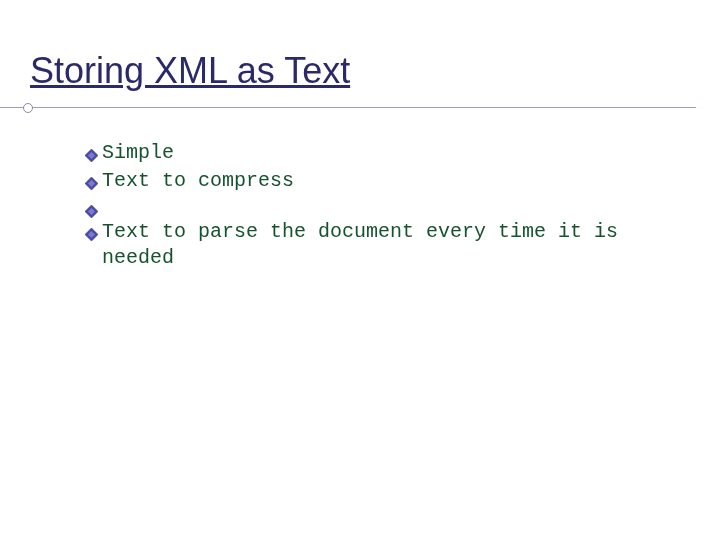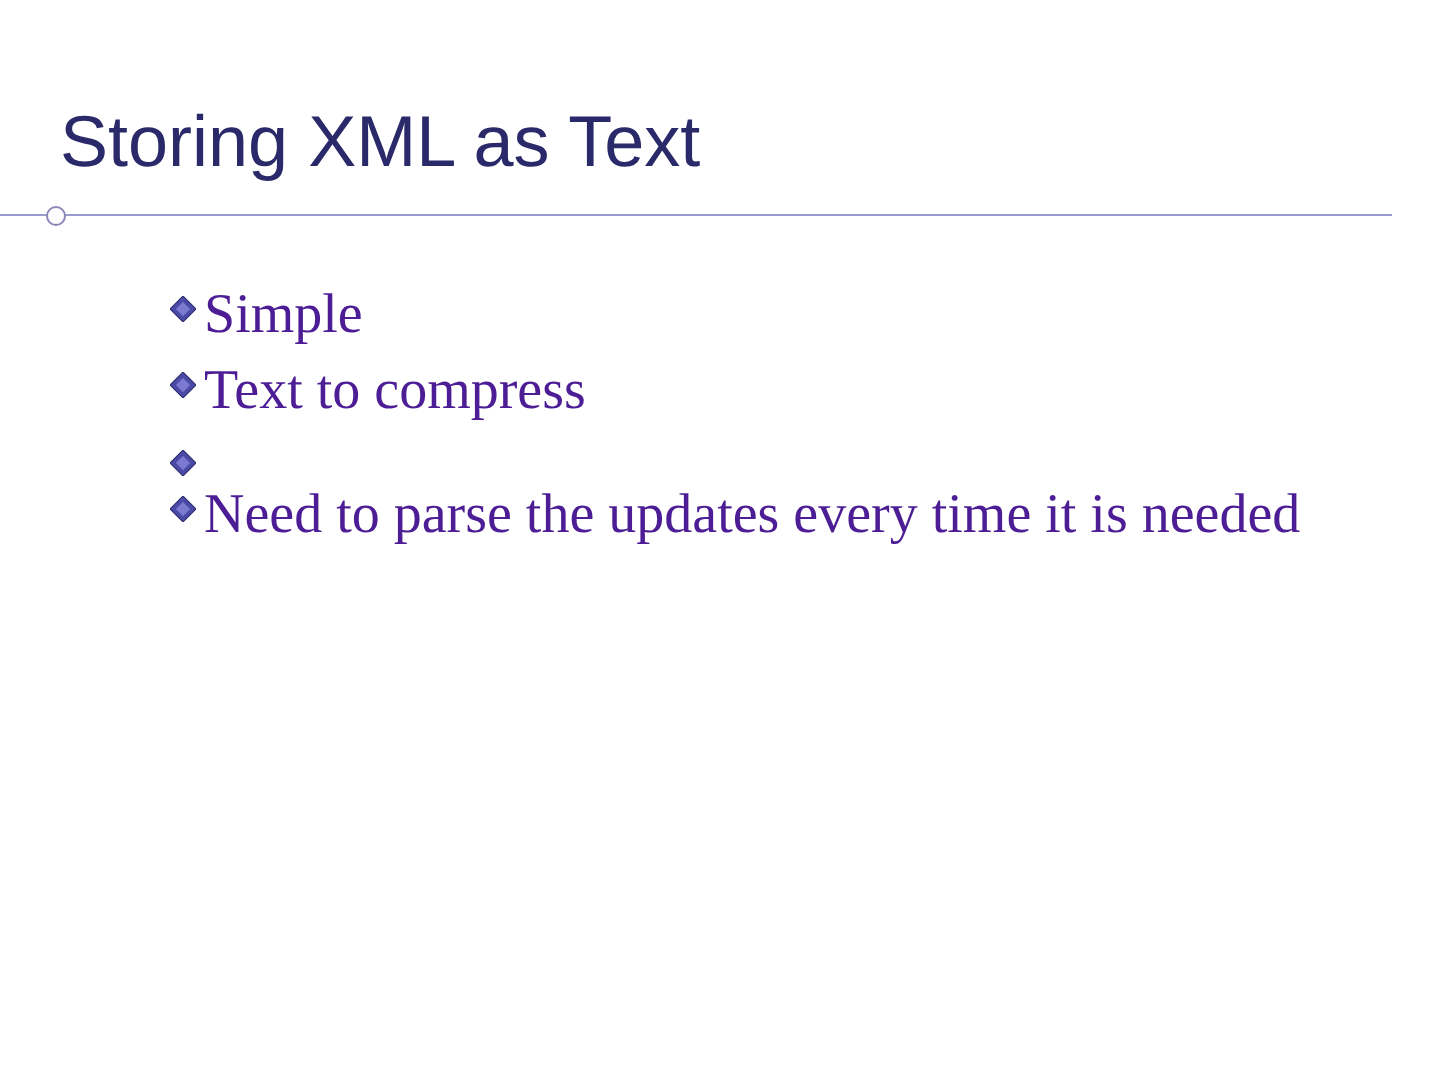--- a/index.html
+++ b/index.html
@@ -19,20 +19,21 @@
     .title-area {
       position: relative;
       padding-left: 30px;
       padding-bottom: 18px;
     }
     .title {
       font-size: 36px;
       color: #2a2a6a;
       font-weight: normal;
       font-family: Verdana, Geneva, sans-serif;
+      text-decoration: underline;
     }
     .title-underline {
       position: absolute;
       left: 0;
       right: 24px;
       bottom: 2px;
       height: 1px;
       background: #9a9acc;
     }
     .title-dot {
@@ -57,24 +58,24 @@
       margin-bottom: 2px;
     }
     .bullet-icon {
       flex-shrink: 0;
       width: 13px;
       height: 13px;
       margin-top: 8px;
       margin-right: 4px;
     }
     .bullet-text {
-      font-size: 28px;
-      color: #4c1d95;
+      font-size: 20px;
+      color: #14532d;
       line-height: 1.3;
-      font-family: Liberation Serif, serif;
+      font-family: Liberation Mono, monospace;
     }
   </style>
 </head>
 <body>
 
 <div class="slide">
   <div class="title-area">
     <h1 class="title">Storing XML as Text</h1>
     <div class="title-underline"></div>
     <div class="title-dot"></div>
@@ -106,16 +107,16 @@
         </svg>
       </span>
     </div>
     <div class="bullet-item">
       <span class="bullet-icon">
         <svg width="13" height="13" viewBox="0 0 13 13">
           <rect x="6.5" y="0" width="9.2" height="9.2" transform="rotate(45 6.5 0)" fill="#4a4aa8" stroke="#2a2a6a" stroke-width="0.5"></rect>
           <rect x="6.5" y="3" width="5" height="5" transform="rotate(45 6.5 3)" fill="#7a7ad0"></rect>
         </svg>
       </span>
-      <span class="bullet-text">Need to parse the updates every time it is needed</span>
+      <span class="bullet-text">Text to parse the document every time it is needed</span>
     </div>
   </div>
 </div>
 
 </body></html>

